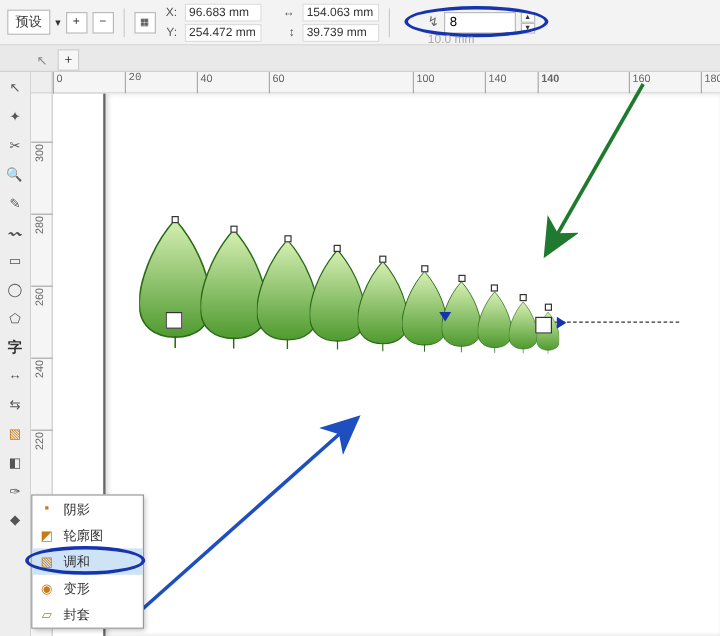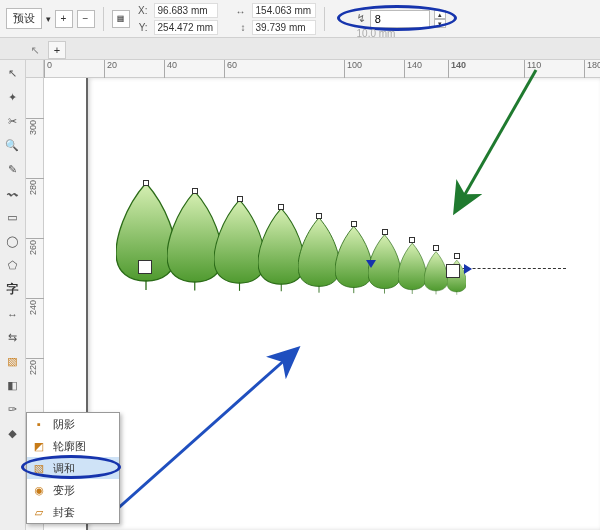--- a/index.html
+++ b/index.html
@@ -111,28 +111,28 @@
     <div class="tool" style="color:#c77b18;">▧</div>
     <div class="tool">◧</div>
     <div class="tool">✑</div>
     <div class="tool">◆</div>
   </div>
 
   <div class="canvas-wrap">
     <div class="ruler-corner"></div>
     <div class="ruler-h" id="rh">
         <div class="tick" style="left: 0px;">0</div>
-        <div class="tick" style="left: 60px;">20</div>
+        <div class="tick" style="left: 60px; font-family: Liberation Mono, monospace;">20</div>
         <div class="tick" style="left: 120px;">40</div>
         <div class="tick" style="left: 180px;">60</div>
         <div class="tick" style="left: 240px; margin-top: 45px;">80</div>
         <div class="tick" style="left: 300px;">100</div>
         <div class="tick" style="left: 360px;">140</div>
         <div class="tick" style="left: 404px; font-weight: bold;">140</div>
-        <div class="tick" style="left: 480px;">110</div>
+        <div class="tick" style="left: 480px;">160</div>
         <div class="tick" style="left: 540px;">180</div>
       </div>
     <div class="ruler-v" id="rv">
         <div class="tick" style="top: 400px;"><span>180</span></div>
         <div class="tick" style="top: 340px;"><span>200</span></div>
         <div class="tick" style="top: 280px;"><span>220</span></div>
         <div class="tick" style="top: 220px;"><span>240</span></div>
         <div class="tick" style="top: 160px;"><span>260</span></div>
         <div class="tick" style="top: 100px;"><span>280</span></div>
         <div class="tick" style="top: 40px;"><span>300</span></div>

